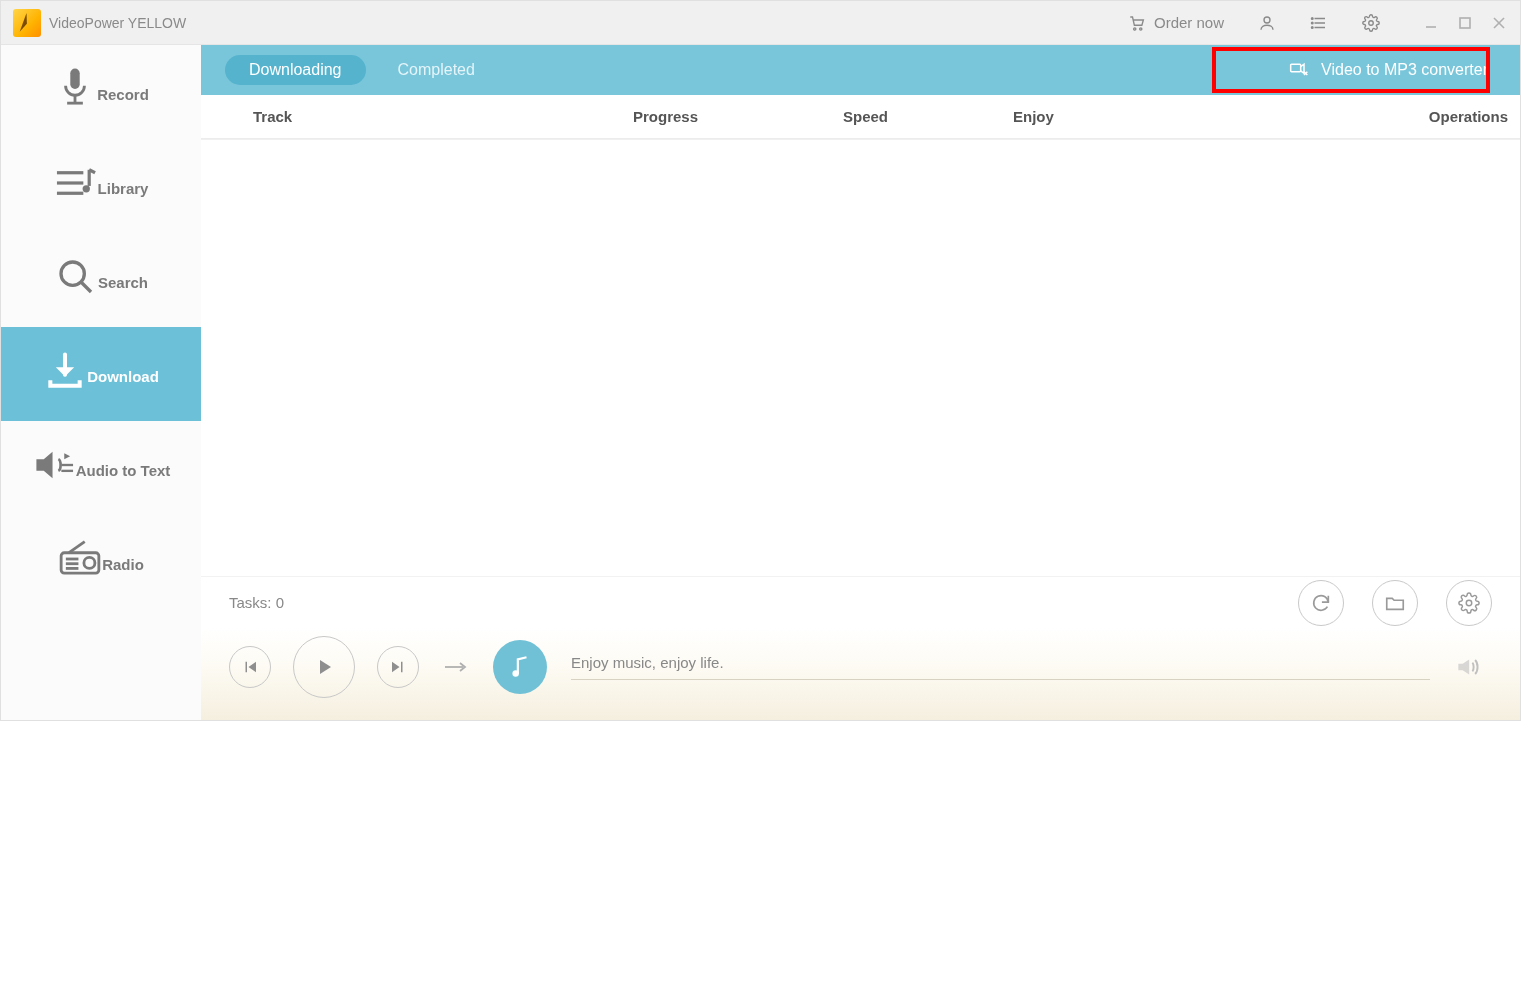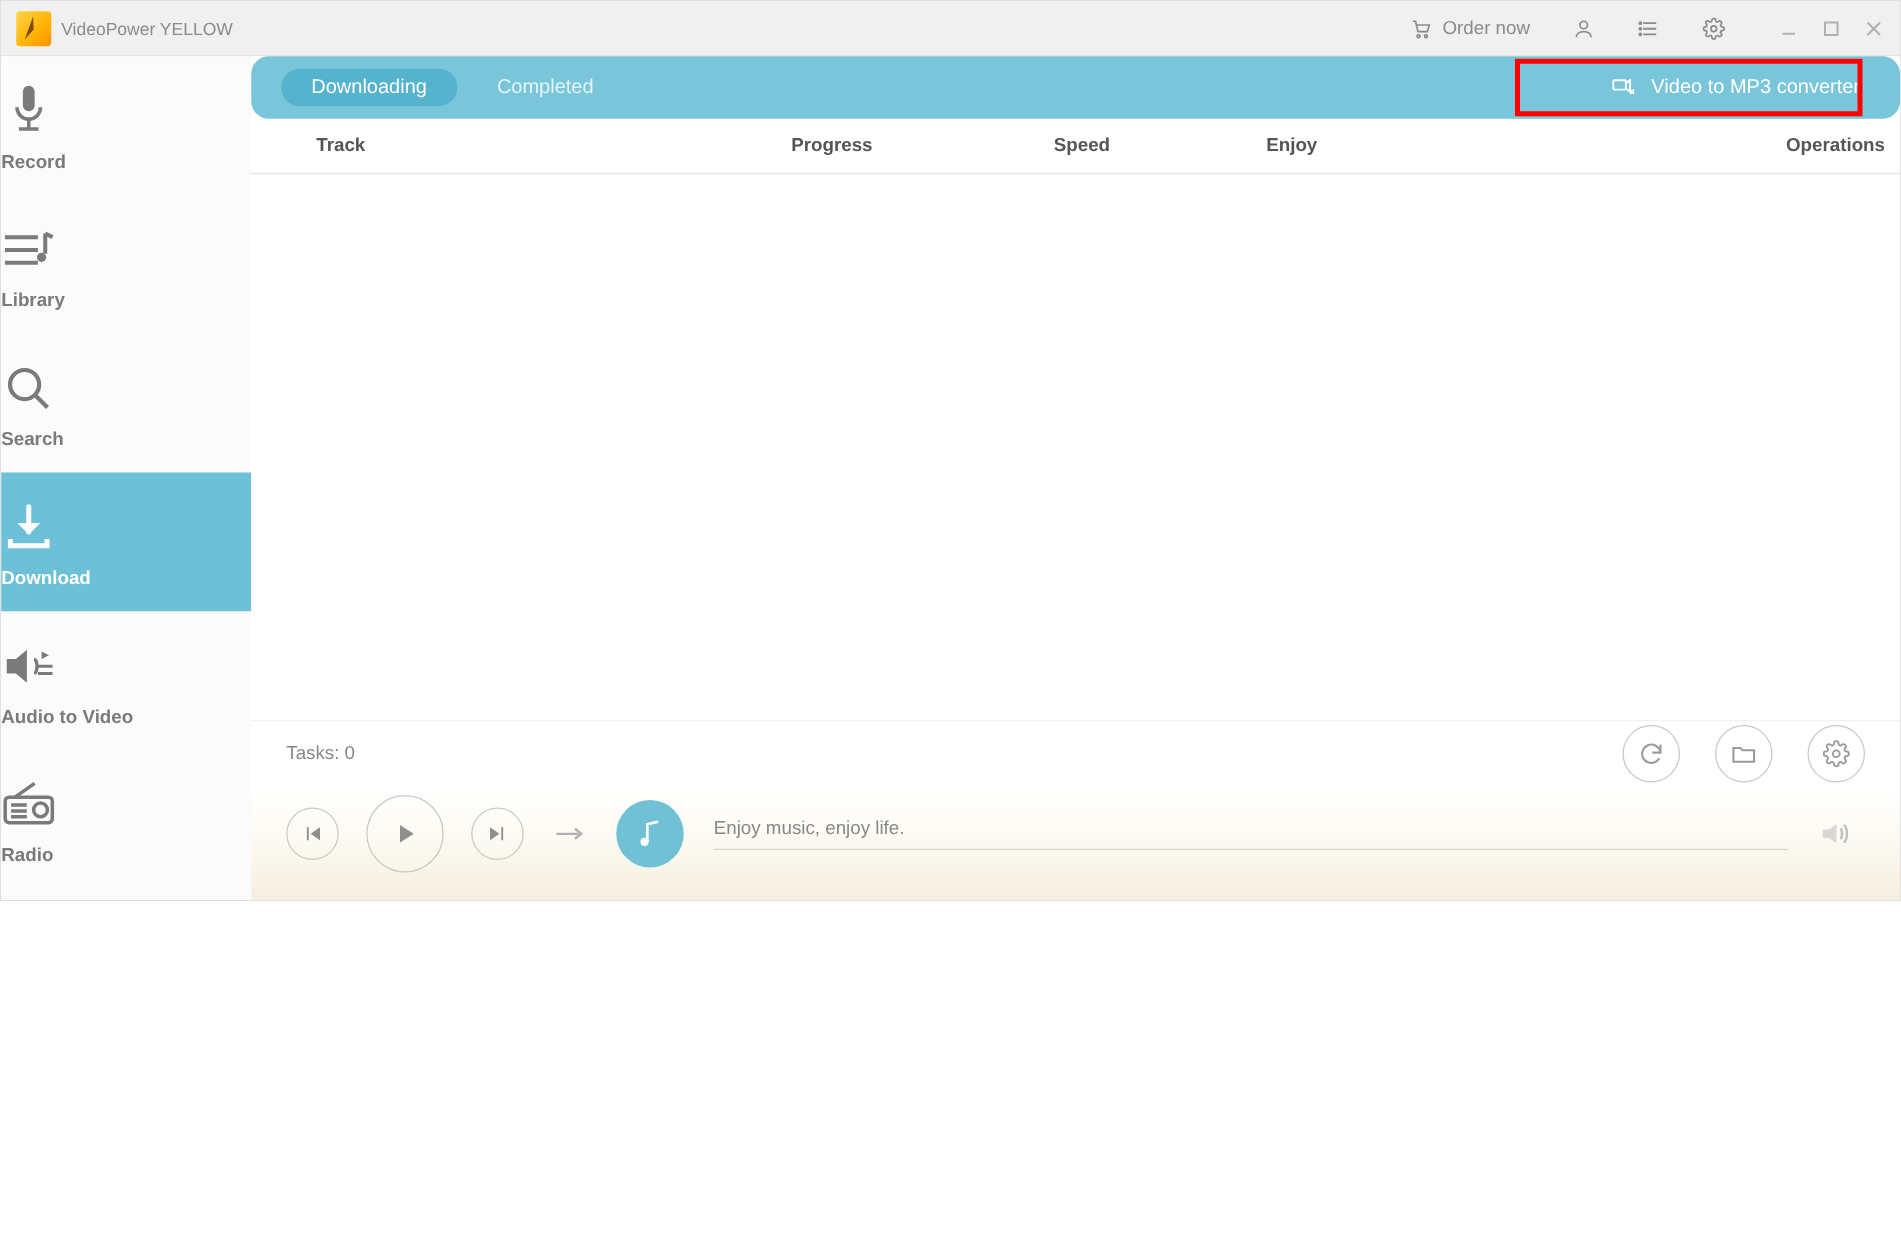--- a/index.html
+++ b/index.html
@@ -16,30 +16,30 @@
     .order-now { display: flex; align-items: center; gap: 8px; color: #8a8a8a; font-size: 15px; cursor: pointer; }
     .title-icon { width: 18px; height: 18px; color: #8a8a8a; cursor: pointer; display: inline-flex; align-items: center; justify-content: center; }
     .win-controls { display: flex; align-items: center; gap: 16px; margin-left: 8px; }
     .win-btn { width: 18px; height: 18px; color: #b0b0b0; cursor: pointer; display: inline-flex; align-items: center; justify-content: center; }
 
     
     .main { flex: 1; display: flex; min-height: 0; }
 
     
     .sidebar { width: 200px; background: #fbfbfb; display: flex; flex-direction: column; }
-    .sidebar-item { display: flex; flex-direction: column; align-items: flex-start; justify-content: center; padding: 22px 0 18px; cursor: pointer; color: #7a7a7a; }
+    .sidebar-item { display: flex; flex-direction: row; align-items: center; justify-content: center; padding: 22px 0 18px; cursor: pointer; color: #7a7a7a; }
     .sidebar-item.active { background: #6cc0d7; color: #fff; }
     .sidebar-icon { width: 44px; height: 44px; display: flex; align-items: center; justify-content: center; margin-bottom: 10px; }
     .sidebar-label { font-size: 15px; font-weight: 600; }
 
     
     .content { flex: 1; display: flex; flex-direction: column; background: #fff; min-width: 0; }
 
     
-    .tabbar { height: 50px; background: #79c6da; display: flex; align-items: center; padding: 0 24px; position: relative; border-radius: 14px; }
+    .tabbar { height: 50px; background: #79c6da; display: flex; align-items: center; padding: 0 24px; position: relative; }
     .tabs { display: flex; align-items: center; gap: 28px; }
     .tab-pill { background: #55b3cd; color: #fff; padding: 6px 24px; border-radius: 16px; font-size: 16px; cursor: pointer; }
     .tab-link { color: #e4f4f9; font-size: 16px; cursor: pointer; padding: 6px 4px; }
     .converter-btn { margin-left: auto; display: flex; align-items: center; gap: 12px; color: #fff; font-size: 16px; cursor: pointer; padding: 4px 8px; }
     .highlight-box { position: absolute; right: 30px; top: 2px; width: 278px; height: 46px; border: 4px solid #ff0000; pointer-events: none; }
 
     
     .table-header { display: flex; align-items: center; height: 44px; padding: 0 12px; border-bottom: 1px solid #ececec; color: #555; font-weight: 600; font-size: 15px; background: #fff; }
     .col-track { flex: 0 0 420px; padding-left: 40px; }
     .col-progress { flex: 0 0 210px; }
@@ -195,21 +195,21 @@
       <div class="sidebar-item">
         <div class="sidebar-icon">
           <svg width="46" height="38" viewBox="0 0 30 24" fill="currentColor">
               <path d="M3 8v8l5 0 6 5V3l-6 5z"></path>
               <path d="M18 8c2 1 2 7 0 8" fill="none" stroke="currentColor" stroke-width="1.8"></path>
               <path d="M22 4l4 2-4 2z"></path>
               <line x1="20" y1="12" x2="28" y2="12" stroke="currentColor" stroke-width="1.6"></line>
               <line x1="20" y1="16" x2="28" y2="16" stroke="currentColor" stroke-width="1.6"></line>
             </svg>
         </div>
-        <div class="sidebar-label">Audio to Video</div>
+        <div class="sidebar-label">Audio to Text</div>
       </div>
 
       <div class="sidebar-item">
         <div class="sidebar-icon">
           <svg width="44" height="40" viewBox="0 0 28 24" fill="none" stroke="currentColor" stroke-width="1.8">
               <rect x="2" y="8" width="24" height="13" rx="2"></rect>
               <circle cx="20" cy="14.5" r="3.5"></circle>
               <line x1="5" y1="12" x2="13" y2="12"></line>
               <line x1="5" y1="15" x2="13" y2="15"></line>
               <line x1="5" y1="18" x2="13" y2="18"></line>

